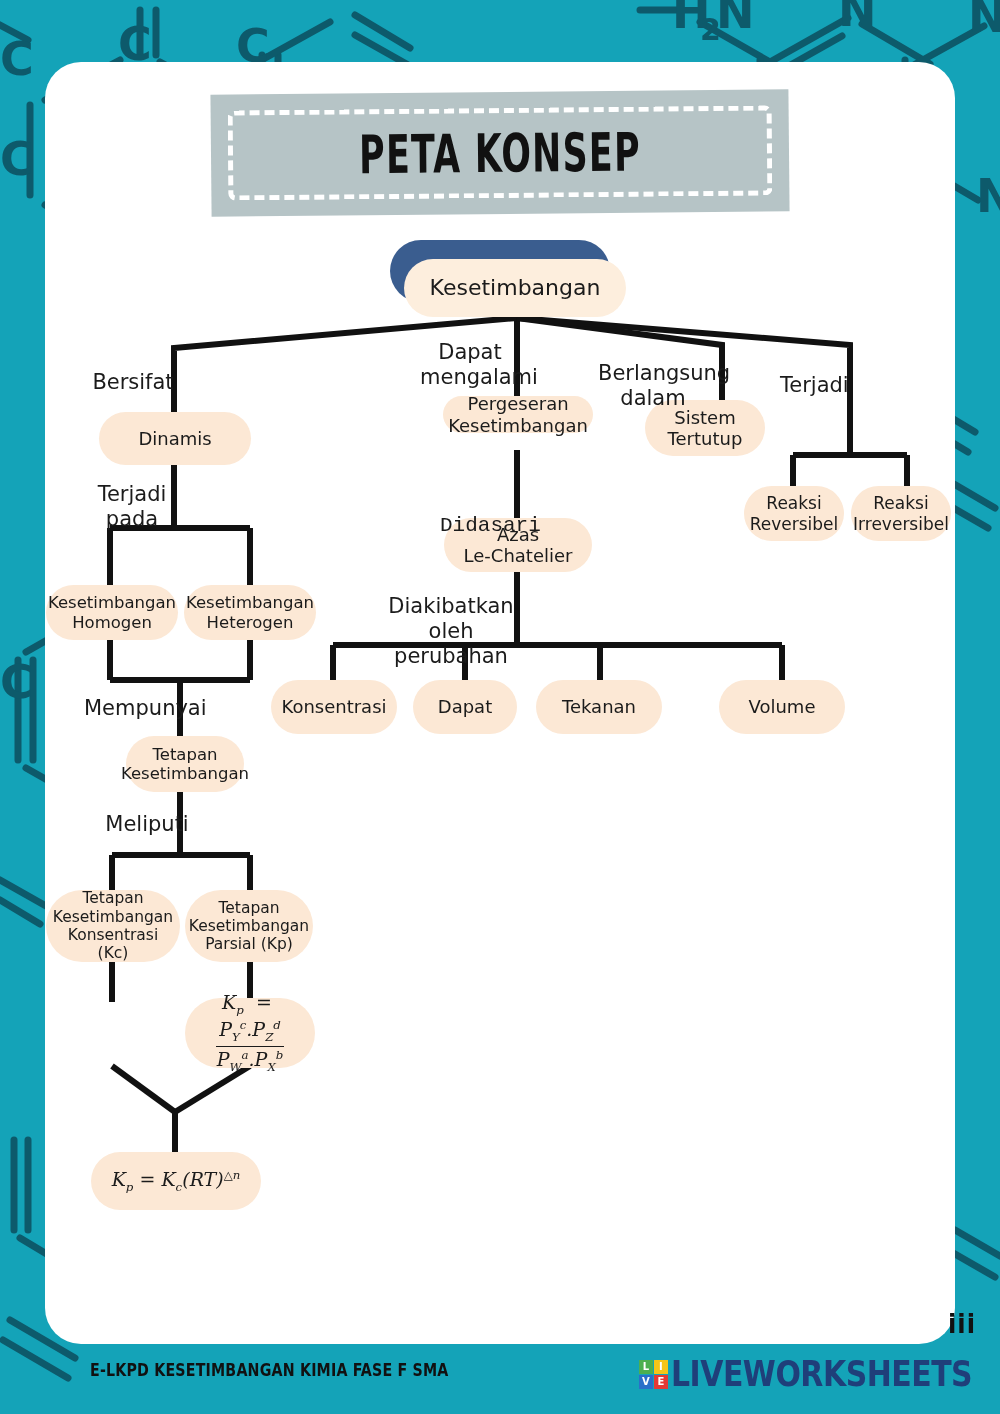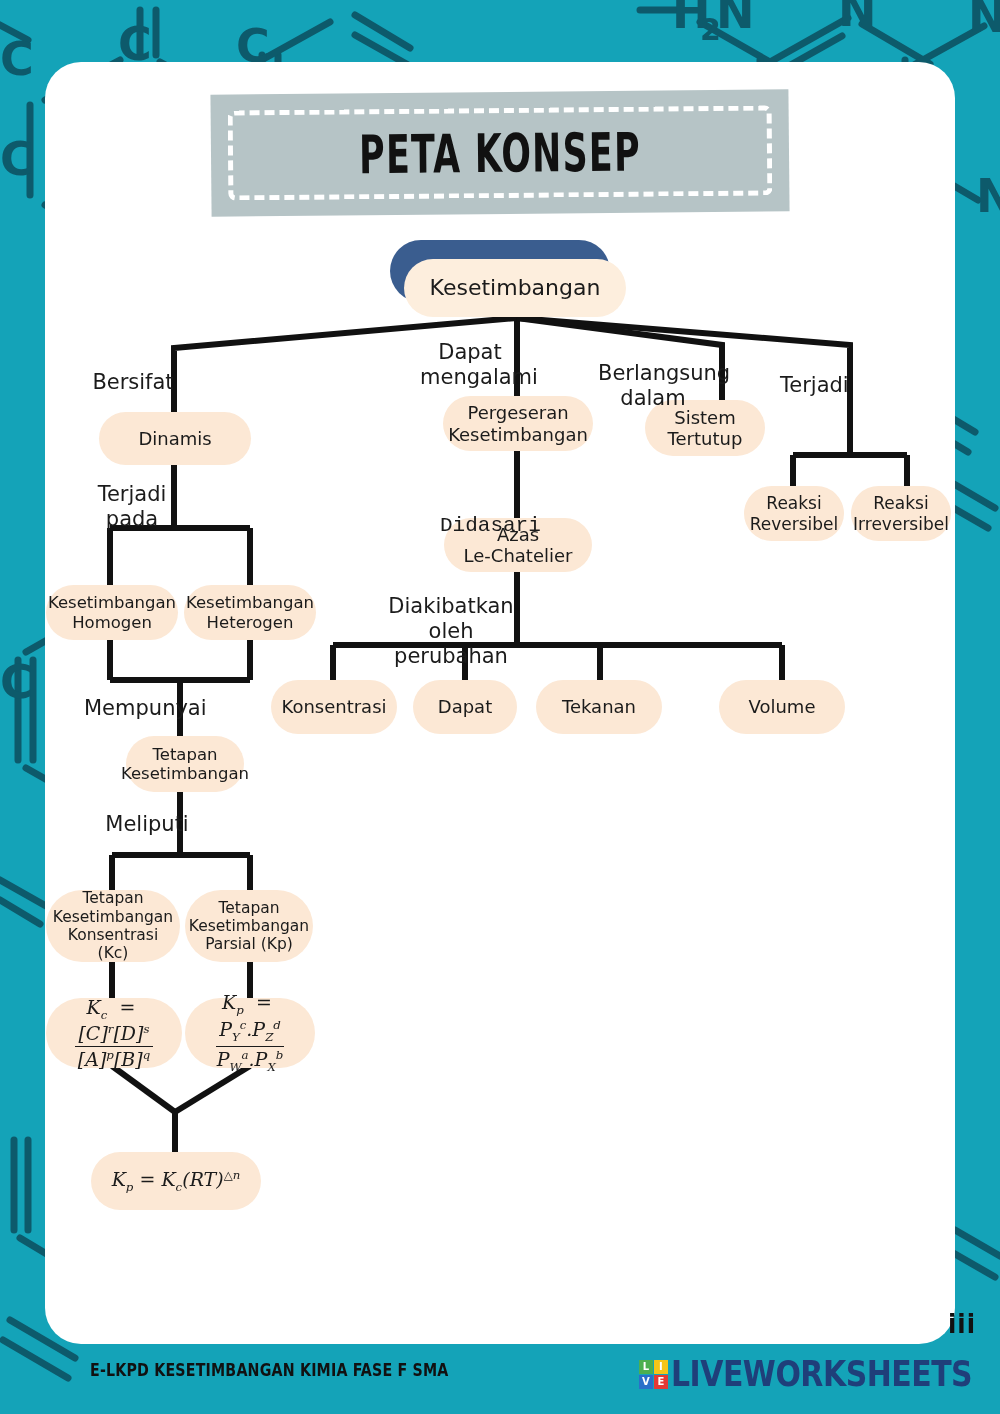--- a/index.html
+++ b/index.html
@@ -218,21 +218,21 @@
   <div class="node root" style="left:404px;top:259px;width:222px;height:58px;">Kesetimbangan</div>
 
   <div class="edge-label" style="left:88px;top:370px;width:90px;">Bersifat</div>
   <div class="edge-label" style="left:420px;top:340px;width:100px;">Dapat
 mengalami</div>
   <div class="edge-label" style="left:598px;top:361px;width:110px;">Berlangsung
 dalam</div>
   <div class="edge-label" style="left:780px;top:373px;width:64px;">Terjadi</div>
 
   <div class="node" style="left:99px;top:412px;width:152px;height:53px;">Dinamis</div>
-  <div class="node" style="left:443px;top:396px;width:150px;height:55px;white-space:pre-line;">Pergeseran
+  <div class="node" style="left:443px;top:396px;width:150px;height:37px;white-space:pre-line;">Pergeseran
 Kesetimbangan</div>
   <div class="node" style="left:645px;top:400px;width:120px;height:56px;white-space:pre-line;">Sistem
 Tertutup</div>
   <div class="node" style="left:744px;top:486px;width:100px;height:55px;white-space:pre-line;font-size:17px;">Reaksi
 Reversibel</div>
   <div class="node" style="left:851px;top:486px;width:100px;height:55px;white-space:pre-line;font-size:17px;">Reaksi
 Irreversibel</div>
 
   <div class="edge-label" style="left:72px;top:482px;width:120px;">Terjadi pada</div>
   <div class="edge-label" style="left:440px;top:513px;width:80px;font-family:Liberation Mono, monospace;">Didasari</div>
@@ -258,29 +258,20 @@
 
   <div class="edge-label" style="left:104px;top:812px;width:86px;">Meliputi</div>
 
   <div class="node" style="left:46px;top:890px;width:134px;height:72px;white-space:pre-line;font-size:15.5px;">Tetapan
 Kesetimbangan
 Konsentrasi (Kc)</div>
   <div class="node" style="left:185px;top:890px;width:128px;height:72px;white-space:pre-line;font-size:15.5px;">Tetapan
 Kesetimbangan
 Parsial (Kp)</div>
 
-  <div class="node" style="left:46px;top:998px;width:136px;height:70px;">
-    <span class="math">
-      <i>K</i><sub>c</sub> &nbsp;=&nbsp;
-      <span class="frac">
-        <span class="num">[<i>C</i>]<sup>r</sup>[<i>D</i>]<sup>s</sup></span>
-        <span class="den">[<i>A</i>]<sup>p</sup>[<i>B</i>]<sup>q</sup></span>
-      </span>
-    </span>
-  </div>
 
   <div class="node" style="left:185px;top:998px;width:130px;height:70px;">
     <span class="math">
       <i>K</i><sub>p</sub> &nbsp;=&nbsp;
       <span class="frac">
         <span class="num"><i>P</i><sub>Y</sub><sup>c</sup>.<i>P</i><sub>Z</sub><sup>d</sup></span>
         <span class="den"><i>P</i><sub>W</sub><sup>a</sup>.<i>P</i><sub>X</sub><sup>b</sup></span>
       </span>
     </span>
   </div>

